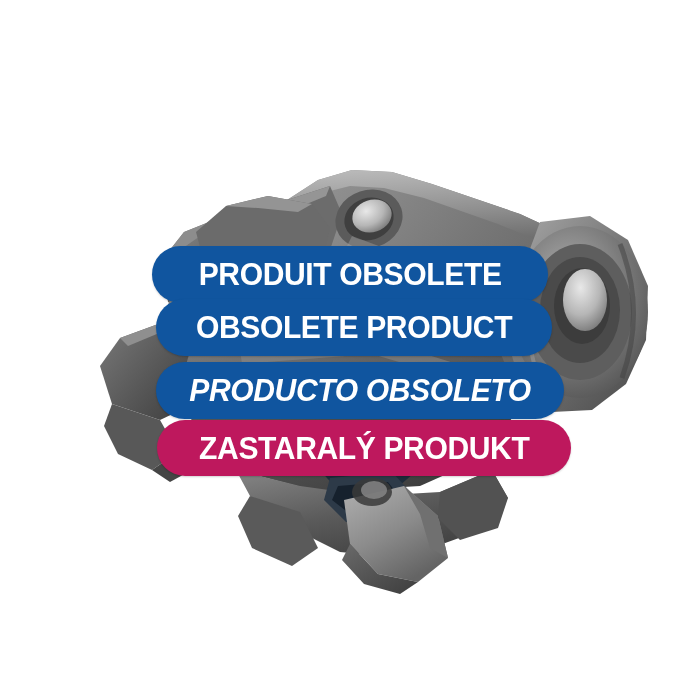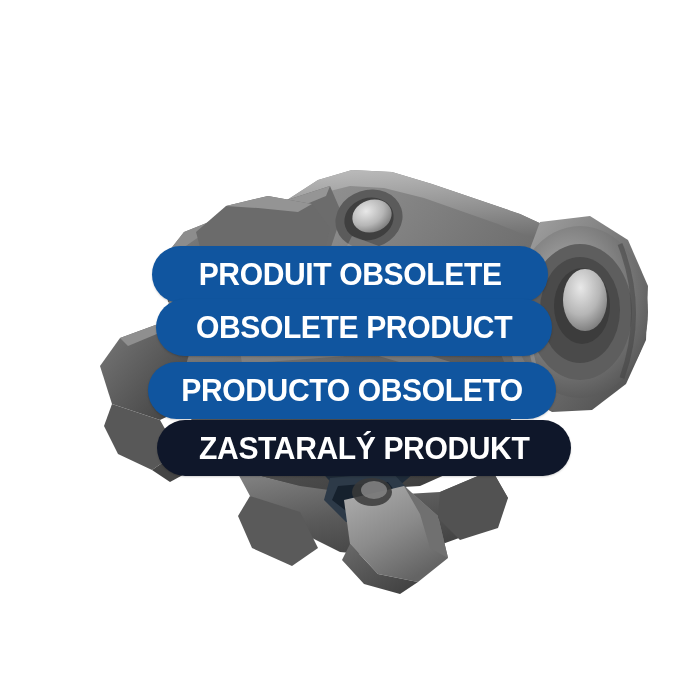--- a/index.html
+++ b/index.html
@@ -59,21 +59,21 @@
     font-size: 31px;
     line-height: 1;
     letter-spacing: -0.4px;
     white-space: nowrap;
     transform: scaleX(0.97);
     transform-origin: center;
   }
 
   .banner-1 { left: 152px; top: 3px;   width: 396px; height: 57px; }
   .banner-2 { left: 156px; top: 56px;  width: 396px; height: 57px; }
-  .banner-3 { left: 148px; top: 119px; width: 408px; height: 57px; }
+  .banner-3 { left: 156px; top: 119px; width: 408px; height: 57px; font-style: italic; }
   .banner-4 { left: 157px; top: 177px; width: 414px; height: 56px; }
 </style>
 </head>
 <body>
 
 <div id="stage" style="background: rgb(255, 255, 255);">
 
   <div id="product-image">
     <svg viewBox="0 0 700 700" xmlns="http://www.w3.org/2000/svg" aria-hidden="true">
       <defs>
@@ -238,19 +238,19 @@
     </div>
 
     <div class="banner banner-2" style="background:#10559f">
       <span class="banner-label" style="color: rgb(255, 255, 255);">OBSOLETE PRODUCT</span>
     </div>
 
     <div class="banner banner-3" style="background:#10559f">
       <span class="banner-label" style="color: rgb(255, 255, 255);">PRODUCTO OBSOLETO</span>
     </div>
 
-    <div class="banner banner-4" style="background:#0f172a">
+    <div class="banner banner-4" style="background:#be185d">
       <span class="banner-label" style="color: rgb(255, 255, 255);">ZASTARALÝ PRODUKT</span>
     </div>
 
   </div>
 
 </div>
 
 </body></html>

